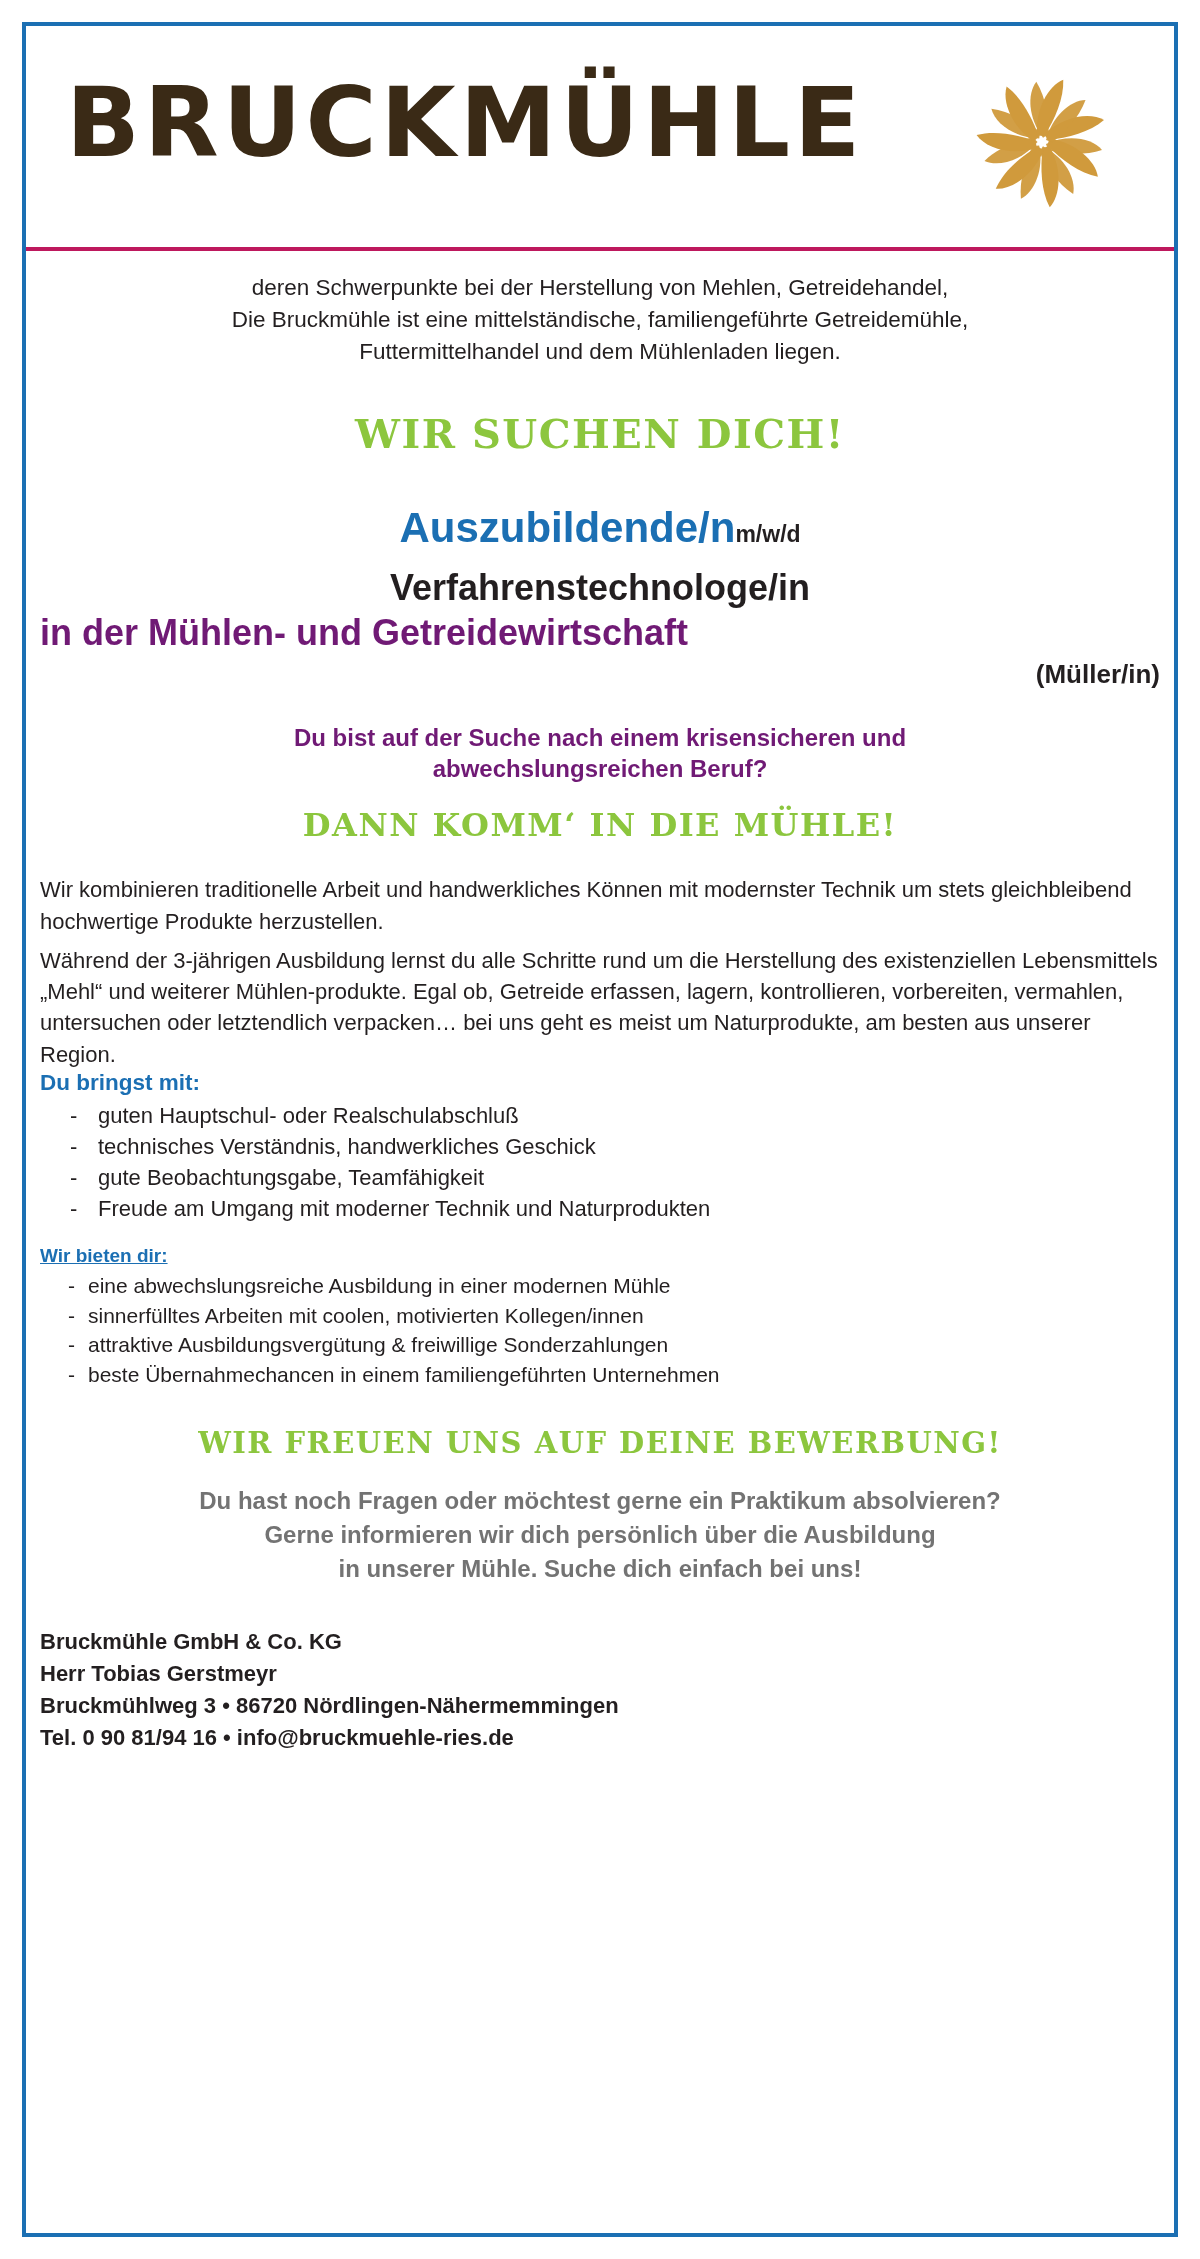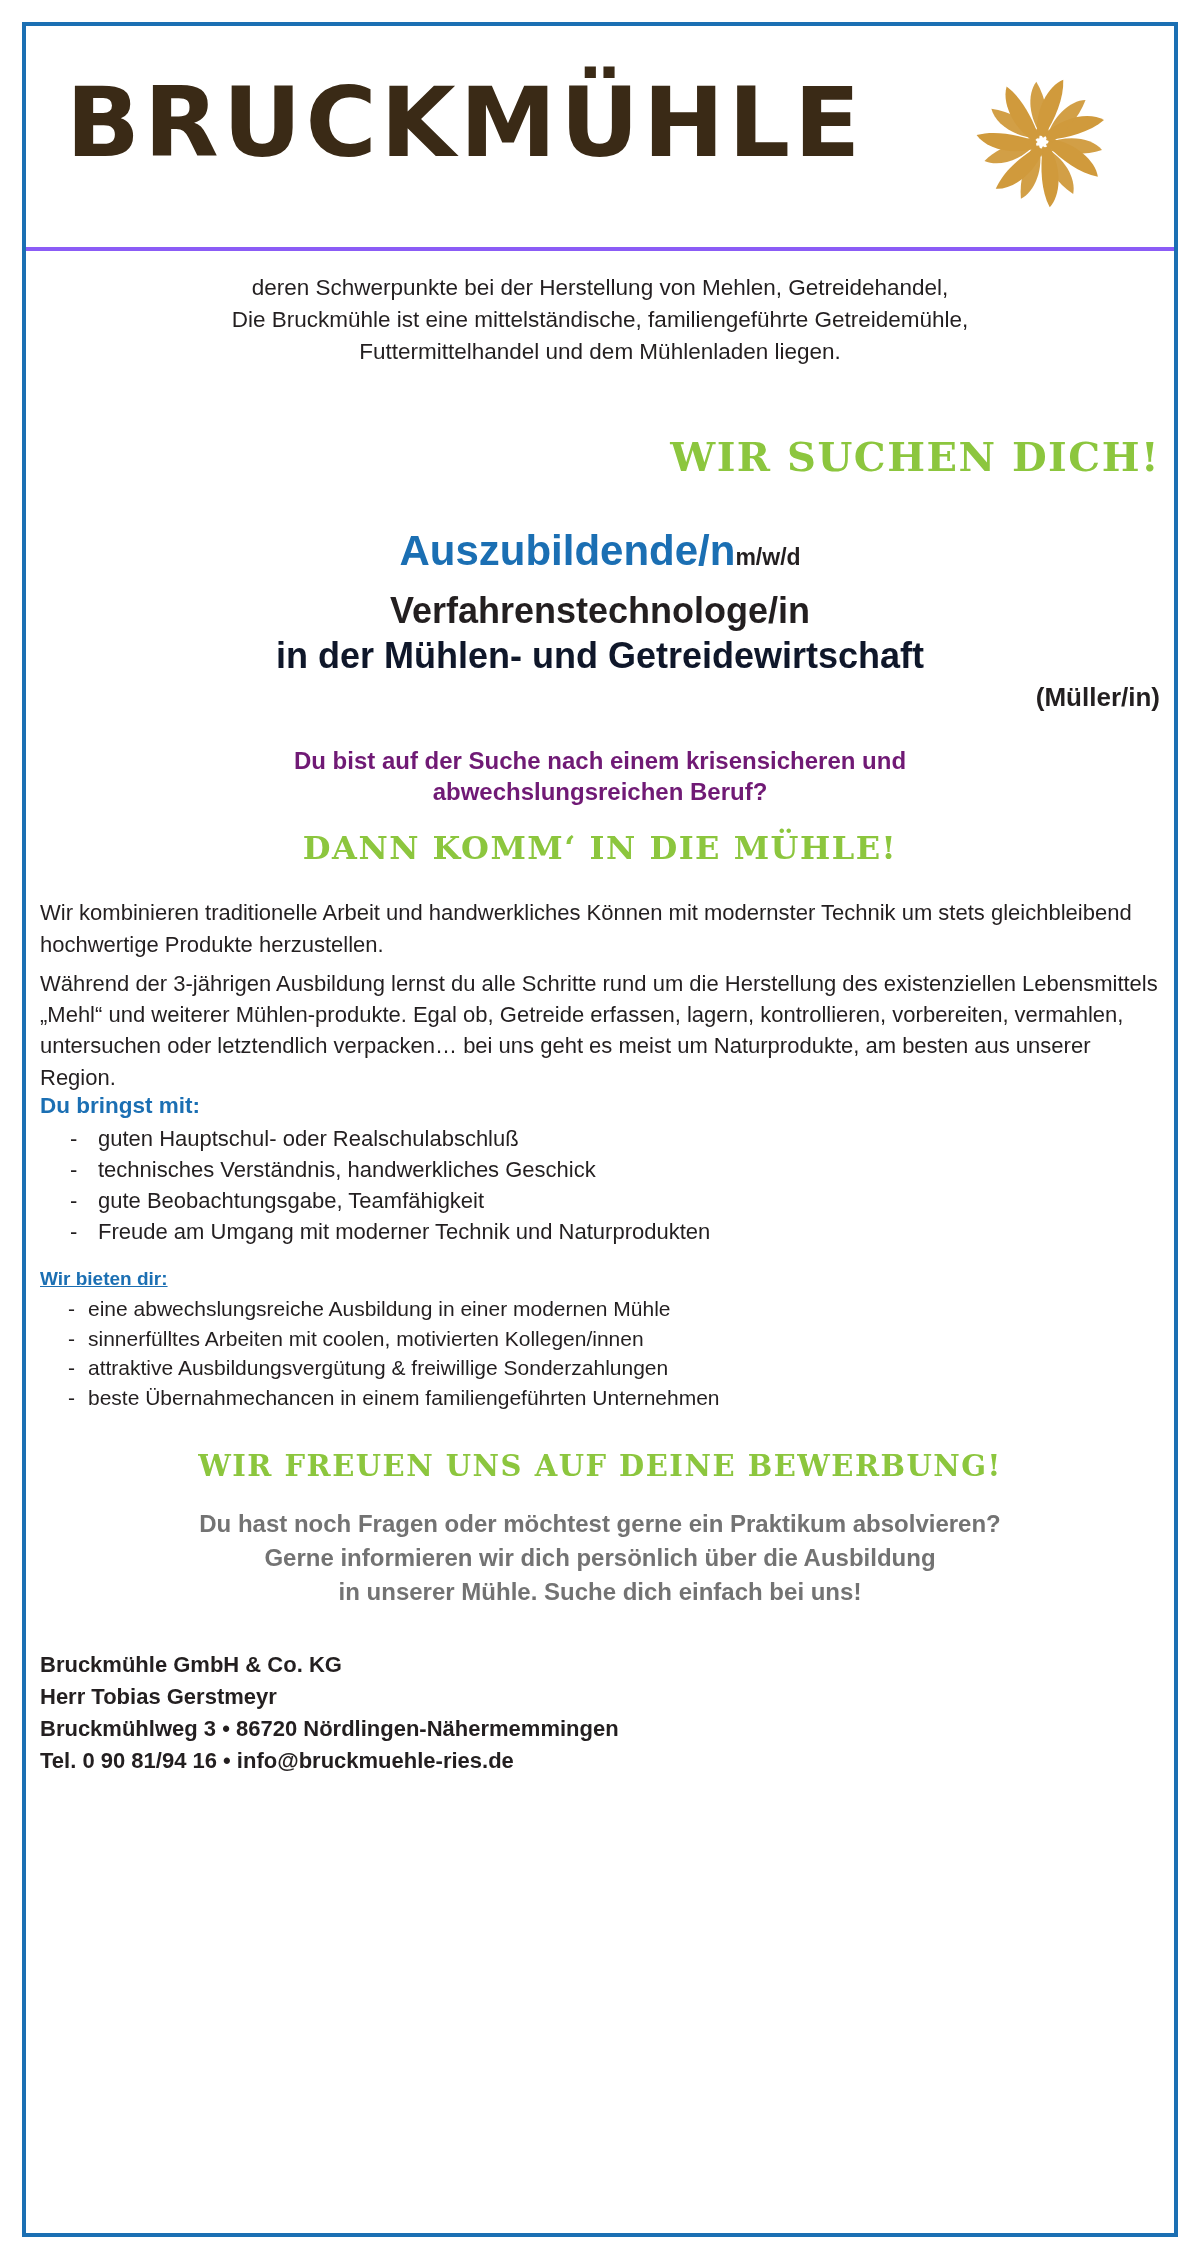--- a/index.html
+++ b/index.html
@@ -38,21 +38,21 @@
   }
 
   
   .logo-band {
     position: absolute;
     left: 26px;
     top: 26px;
     width: 1148px;
     height: 225px;
     background: #ffffff;
-    border-bottom: 4px solid #8b5cf6;
+    border-bottom: 4px solid #be185d;
     box-sizing: border-box;
   }
 
   .logo-word {
     position: absolute;
     left: 40px;
     top: 48px;
     font-family: "DejaVu Sans", sans-serif;
     font-weight: bold;
     font-size: 97px;
@@ -88,22 +88,21 @@
     font-family: "DejaVu Serif", serif;
     font-weight: bold;
     font-style: normal;
     color: #8cc63e;
     text-align: center;
     letter-spacing: 1.5px;
   }
 
   .wir-suchen {
     font-size: 40px;
-    margin-top: 65px;
-    text-align: right;
+    margin-top: 42px;
   }
 
   .job-title-1 {
     text-align: center;
     margin-top: 48px;
     color: #1b6fb3;
     font-weight: bold;
     font-size: 42px;
     line-height: 1.1;
   }
@@ -116,22 +115,21 @@
 
   .job-title-2 {
     text-align: center;
     margin-top: 14px;
     color: #231f20;
     font-weight: bold;
     font-size: 36px;
     line-height: 1.25;
   }
   .job-title-3 {
-    text-align: center;
-    color: #0f172a;
+    color: #701a75;
     font-weight: bold;
     font-size: 36px;
     line-height: 1.25;
   }
   .job-title-4 {
     text-align: right;
     color: #231f20;
     font-weight: bold;
     font-size: 26px;
     margin-top: 4px;

